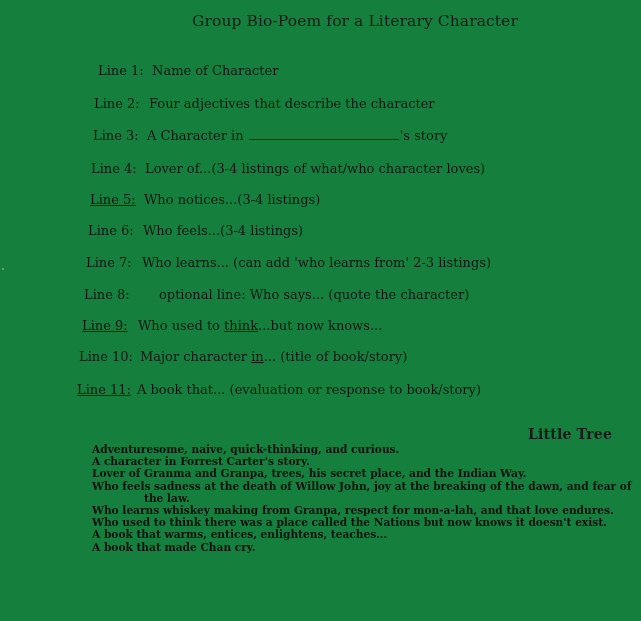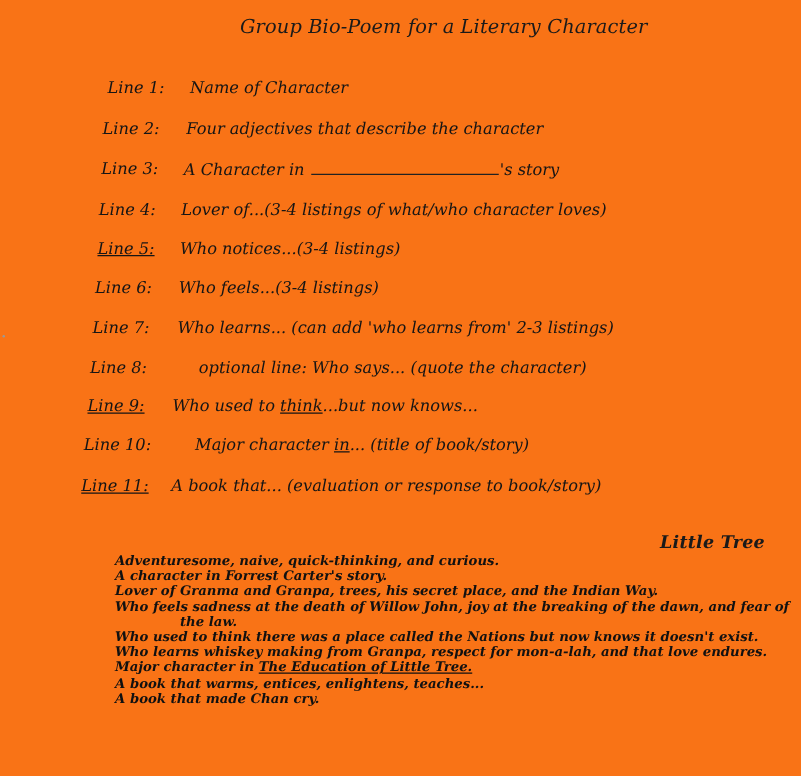--- a/index.html
+++ b/index.html
@@ -11,41 +11,40 @@
       width: 641px;
       height: 621px;
       position: relative;
       overflow: hidden;
       font-family: "DejaVu Serif", "Liberation Serif", serif;
       color: #111111;
     }
     .page {
       position: absolute;
       inset: 0;
-      background: #f97316;
-      font-style: italic;
+      background: #15803d;
     }
     .title {
       position: absolute;
       left: 192px;
       top: 12px;
       font-size: 15.5px;
       letter-spacing: 0.1px;
       white-space: nowrap;
       color: #1a1a1a;
     }
     .template-line {
       position: absolute;
       white-space: nowrap;
       font-size: 13px;
       color: #151515;
     }
     .template-line .lbl {
       position: absolute;
-      left: 0;
+      left: 12px;
       top: 0;
     }
     .template-line .txt {
       position: absolute;
       top: 0;
     }
     .blank {
       display: inline-block;
       width: 150px;
       border-bottom: 1px solid #222;
@@ -141,40 +140,37 @@
 
   <div class="template-line" style="left:70px; top:318px;">
     <span class="lbl u">Line 9:</span>
     <span class="txt" style="left:68px;">
       <span>Who used to </span><span class="u">think</span><span>...but now knows...</span>
     </span>
   </div>
 
   <div class="template-line" style="left:67px; top:349px;">
     <span class="lbl">Line 10:</span>
-    <span class="txt" style="left:73px;margin-left:16px;">
+    <span class="txt" style="left:73px;">
       <span>Major character </span><span class="u">in</span><span>... (title of book/story)</span>
     </span>
   </div>
 
   <div class="template-line" style="left:65px; top:382px;">
     <span class="lbl u">Line 11:</span>
     <span class="txt" style="left:72px;">A book that... (evaluation or response to book/story)</span>
   </div>
 
   <div class="example">
     <div class="example-title">Little Tree</div>
     <div class="ex-line">Adventuresome, naive, quick-thinking, and curious.</div>
     <div class="ex-line">A character in Forrest Carter's story.</div>
     <div class="ex-line">Lover of Granma and Granpa, trees, his secret place, and the Indian Way.</div>
     <div class="ex-line">Who feels sadness at the death of Willow John, joy at the breaking of the dawn, and fear of</div>
     <div class="ex-line ex-indent">the law.</div>
+    <div class="ex-line">Who learns whiskey making from Granpa, respect for mon-a-lah, and that love endures.</div>
     <div class="ex-line">Who used to think there was a place called the Nations but now knows it doesn't exist.</div>
-    <div class="ex-line">Who learns whiskey making from Granpa, respect for mon-a-lah, and that love endures.</div>
-    <div class="ex-line">
-      <span>Major character in </span><span class="u">The Education of Little Tree.</span>
-    </div>
     <div class="ex-line">A book that warms, entices, enlightens, teaches...</div>
     <div class="ex-line">A book that made Chan cry.</div>
   </div>
 
   <div class="stray-dot"></div>
 </div>
 
 </body></html>

